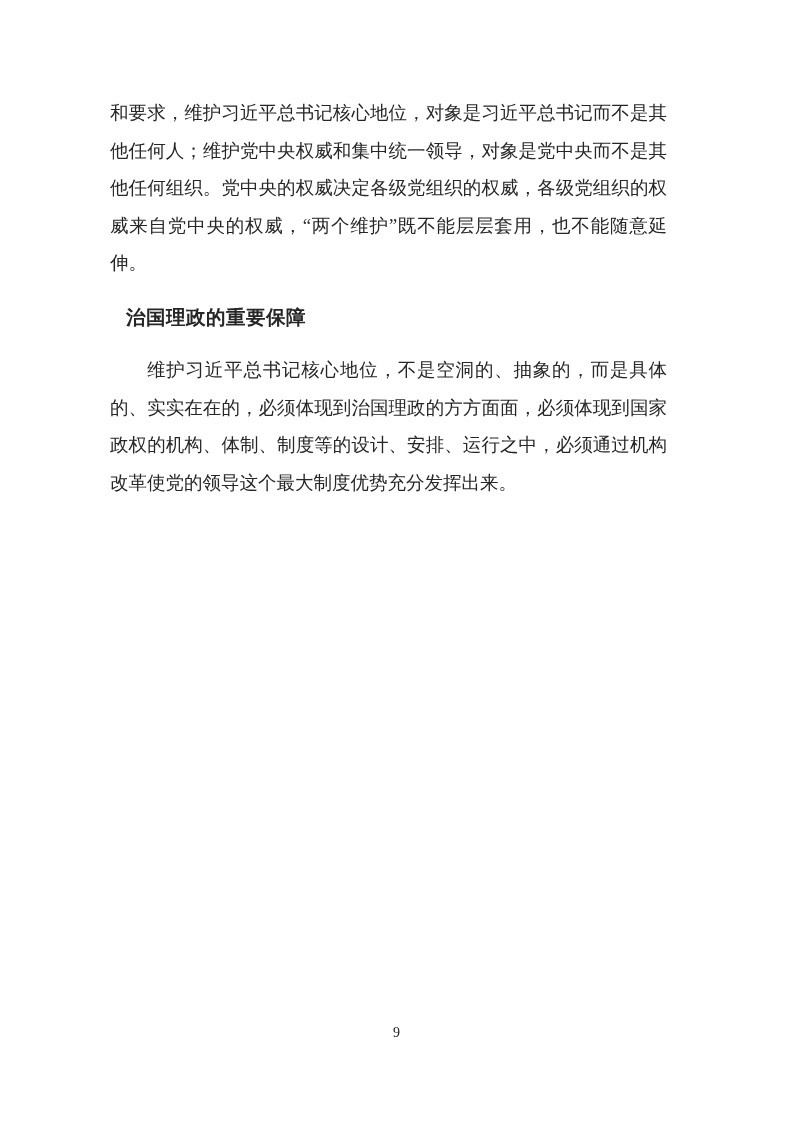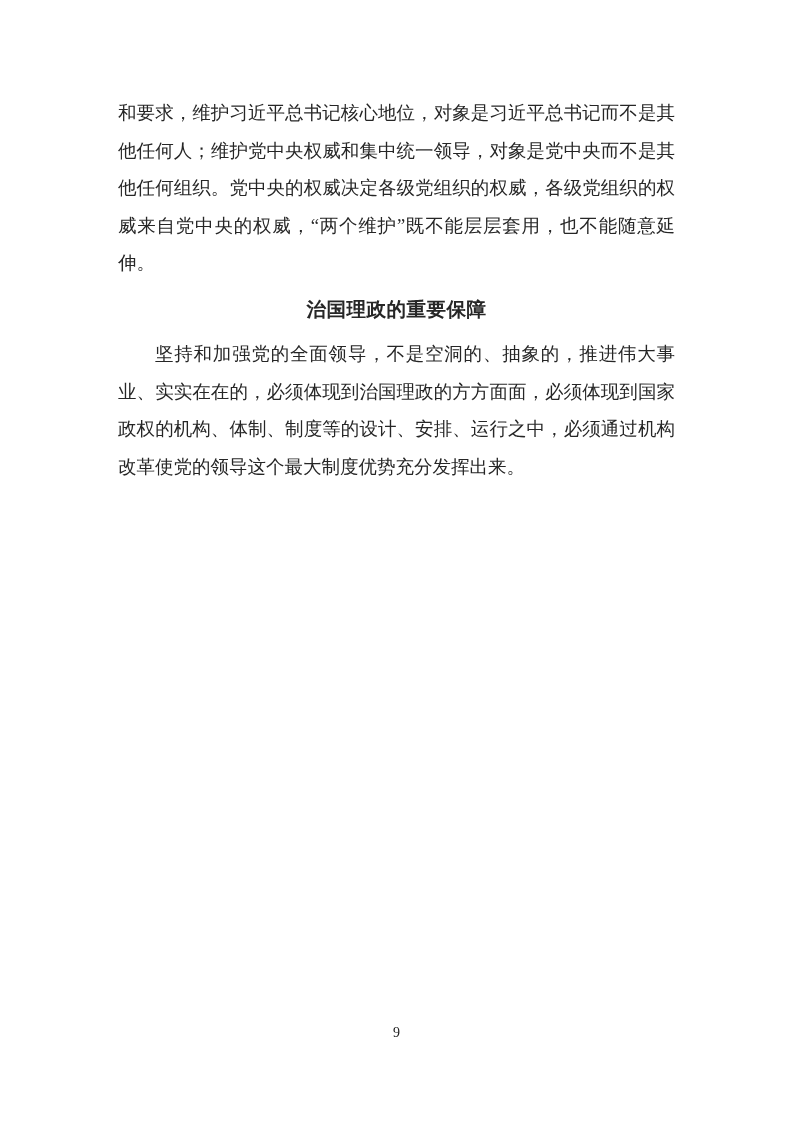--- a/index.html
+++ b/index.html
@@ -15,42 +15,41 @@
     font-family: "Liberation Serif", serif;
     color: #262626;
   }
   .doc-page {
     position: absolute;
     inset: 0;
     background: #ffffff;
   }
   .content {
     position: absolute;
-    left: 118px;
+    left: 110px;
     top: 95px;
     width: 557px;
   }
   .para {
     margin: 0;
     font-size: 18.5px;
     line-height: 37.5px;
     text-align: justify;
     text-justify: inter-ideograph;
     word-break: break-all;
     overflow-wrap: break-word;
   }
   .para.indent {
     text-indent: 37px;
   }
   .heading {
-    margin: 8px;
+    margin: 16px;
     font-size: 19.5px;
     line-height: 37.5px;
     font-weight: bold;
-    text-align: center;
     letter-spacing: 0.5px;
   }
   .page-number {
     position: absolute;
     top: 1024px;
     left: 0;
     width: 793px;
     text-align: center;
     font-size: 14px;
     line-height: 18px;
@@ -62,20 +61,20 @@
 
 <div class="doc-page">
 
   <div class="content">
 
     <p class="para">和要求，维护习近平总书记核心地位，对象是习近平总书记而不是其他任何人；维护党中央权威和集中统一领导，对象是党中央而不是其他任何组织。党中央的权威决定各级党组织的权威，各级党组织的权威来自党中央的权威，“两个维护”既不能层层套用，也不能随意延伸。</p>
 
 
     <h2 class="heading">治国理政的重要保障</h2>
 
-    <p class="para indent">坚持和加强党的全面领导，不是空洞的、抽象的，推进伟大事业、实实在在的，必须体现到治国理政的方方面面，必须体现到国家政权的机构、体制、制度等的设计、安排、运行之中，必须通过机构改革使党的领导这个最大制度优势充分发挥出来。</p>
+    <p class="para indent">维护习近平总书记核心地位，不是空洞的、抽象的，而是具体的、实实在在的，必须体现到治国理政的方方面面，必须体现到国家政权的机构、体制、制度等的设计、安排、运行之中，必须通过机构改革使党的领导这个最大制度优势充分发挥出来。</p>
 
 
   </div>
 
   <div class="page-number">9</div>
 
 </div>
 
 </body></html>

